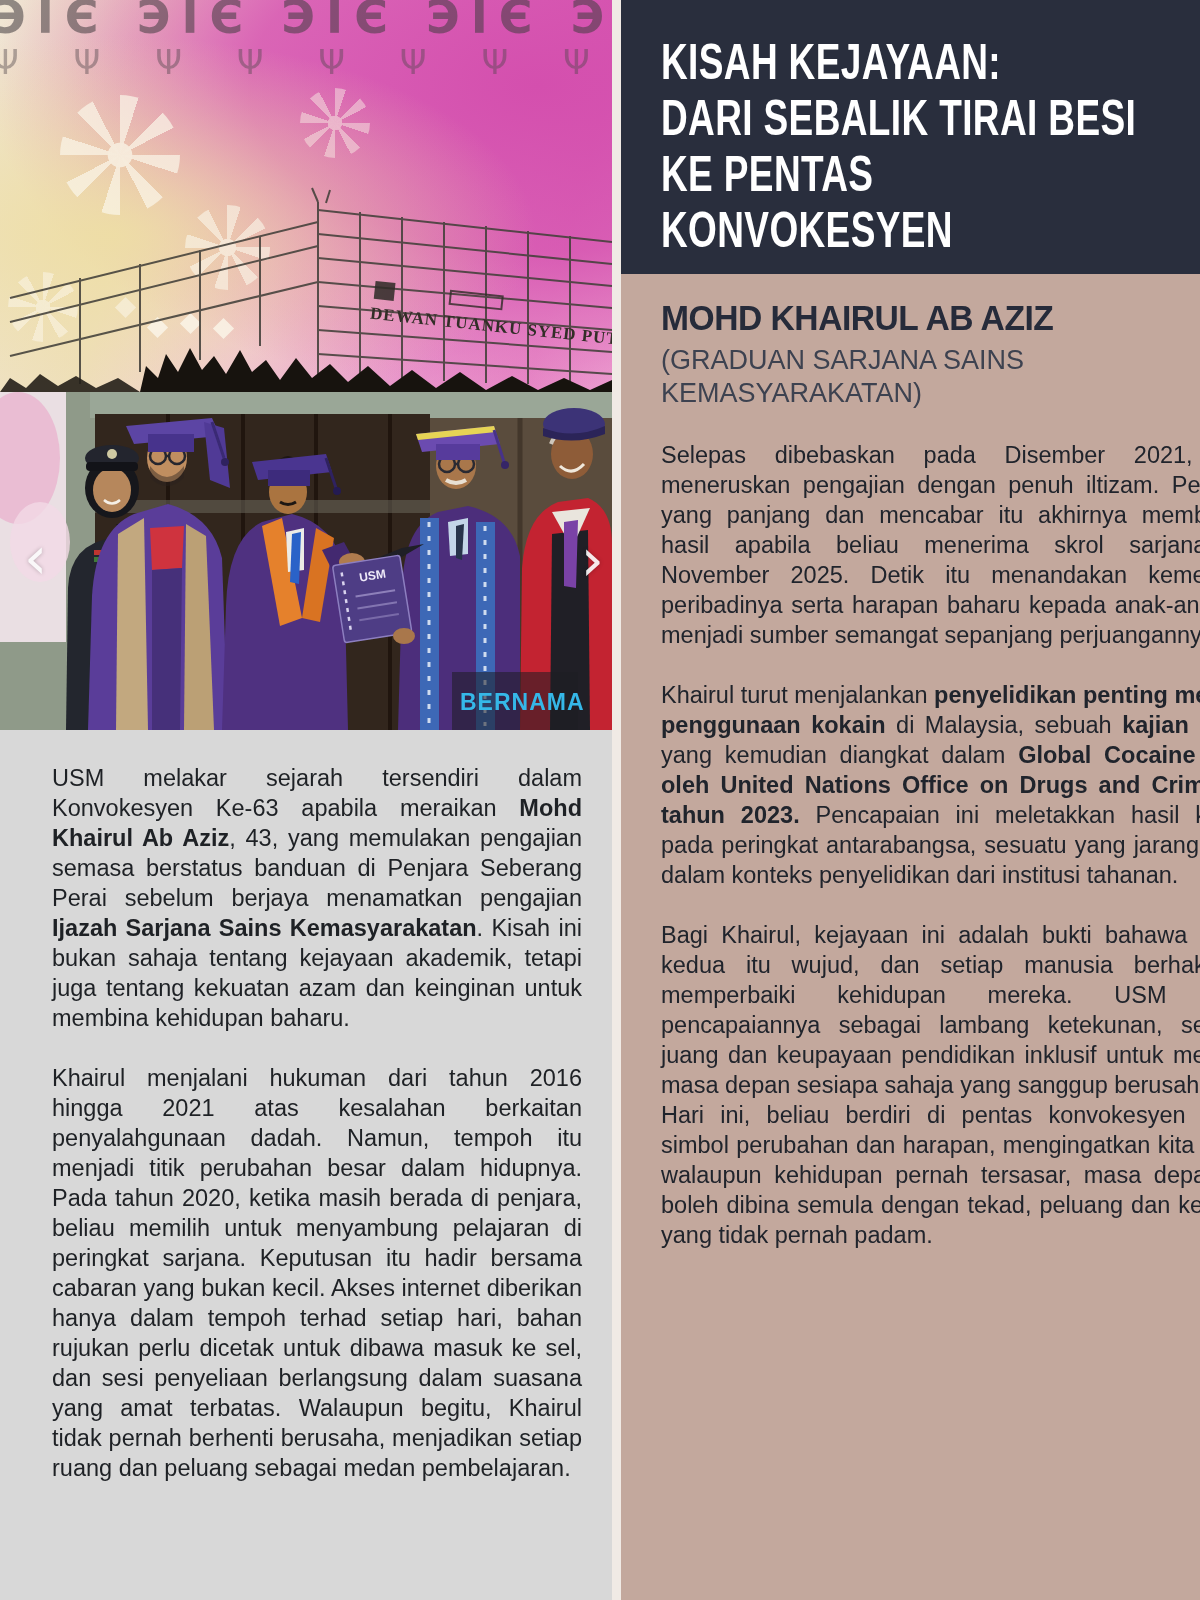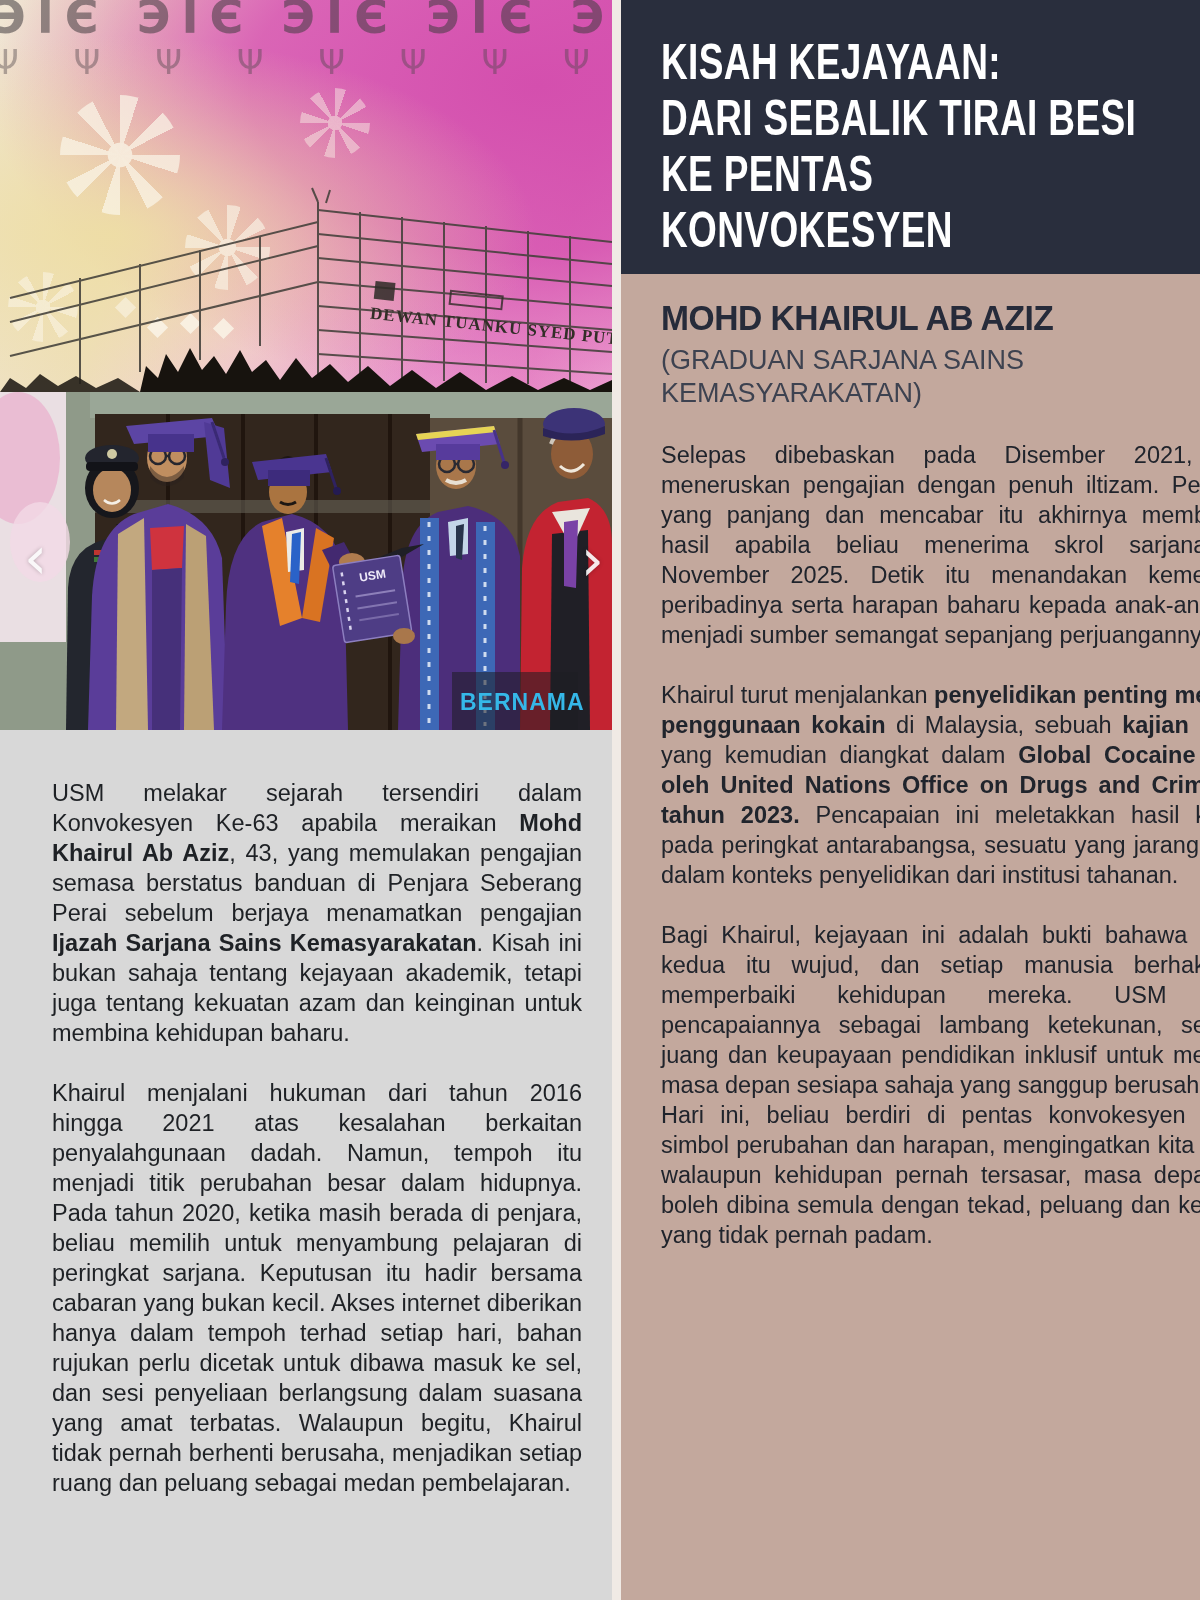--- a/index.html
+++ b/index.html
@@ -23,21 +23,21 @@
     background:
       radial-gradient(circle at 50% 50%, rgba(250,245,232,.95) 0 14%, rgba(250,245,232,0) 15%),
       repeating-conic-gradient(from 0deg, rgba(250,245,232,.9) 0deg 18deg, rgba(250,245,232,0) 18deg 45deg);}
   .diamond{position:absolute;width:15px;height:15px;background:rgba(250,245,232,.85);transform:rotate(45deg);}
   .building{position:absolute;left:0;top:150px;width:612px;height:242px;}
   .ceremony{position:absolute;left:0;top:392px;width:612px;height:338px;}
   .carousel-arrow{position:absolute;z-index:5;color:rgba(255,255,255,.9);font-size:58px;line-height:40px;
     font-family:"DejaVu Sans",sans-serif;cursor:pointer;text-shadow:0 0 4px rgba(0,0,0,.25);}
   .arrow-prev{left:24px;top:538px;}
   .arrow-next{right:8px;top:540px;}
-  .left-text{padding:48px 30px 0 52px;font-size:23.5px;line-height:30px;text-align:justify;color:#1e2125;}
+  .left-text{padding:33px 30px 0 52px;font-size:23.5px;line-height:30px;text-align:justify;color:#1e2125;}
   .left-text p{margin:0 0 30px;}
   b{font-weight:700;}
   
   .divider{width:9px;flex:none;background:#f0eae5;}
   
   .right-col{flex:1;background:#c3a89d;display:flex;flex-direction:column;}
   .title-panel{height:274px;flex:none;background:#292e3d;box-sizing:border-box;padding:34px 24px 0 40px;}
   .title-line{color:#ffffff;font-weight:700;font-size:50px;line-height:56px;
     transform:scaleX(.74);transform-origin:left center;white-space:nowrap;letter-spacing:.5px;}
   .right-text{padding:24px 43px 0 40px;box-sizing:border-box;}

